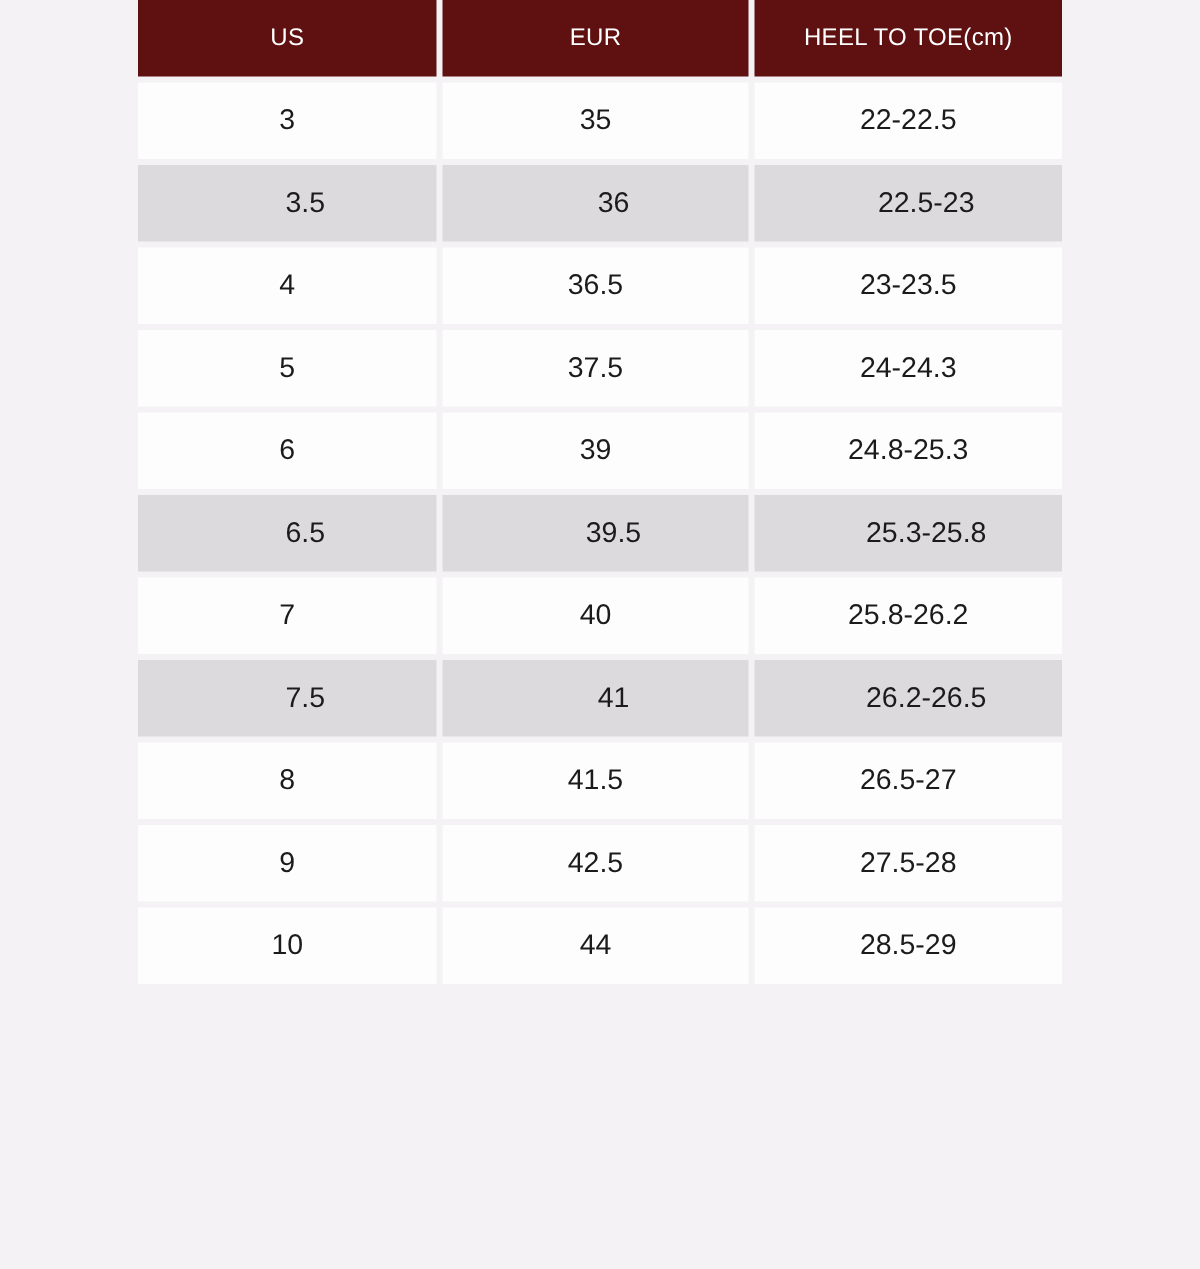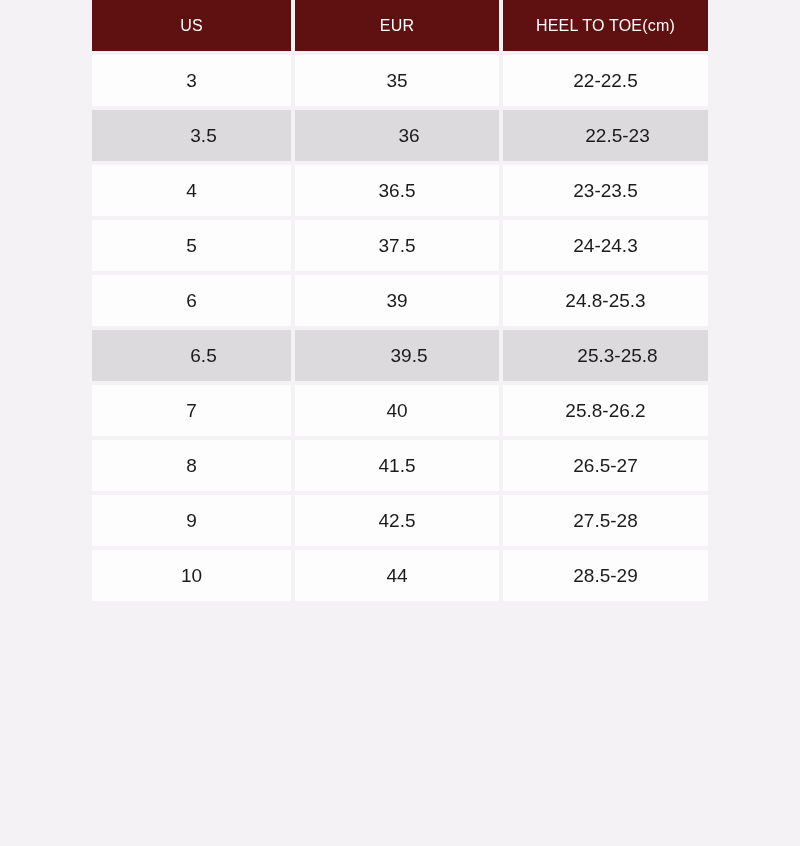--- a/index.html
+++ b/index.html
@@ -114,20 +114,25 @@
         <tr class="row-even">
           <td>6.5</td>
           <td>39.5</td>
           <td>25.3-25.8</td>
         </tr>
         <tr class="row-odd">
           <td>7</td>
           <td>40</td>
           <td>25.8-26.2</td>
         </tr>
+        <tr class="row-even">
+          <td>7.5</td>
+          <td>41</td>
+          <td>26.2-26.5</td>
+        </tr>
         <tr class="row-odd">
           <td>8</td>
           <td>41.5</td>
           <td>26.5-27</td>
         </tr>
         <tr class="row-odd">
           <td>9</td>
           <td>42.5</td>
           <td>27.5-28</td>
         </tr>

